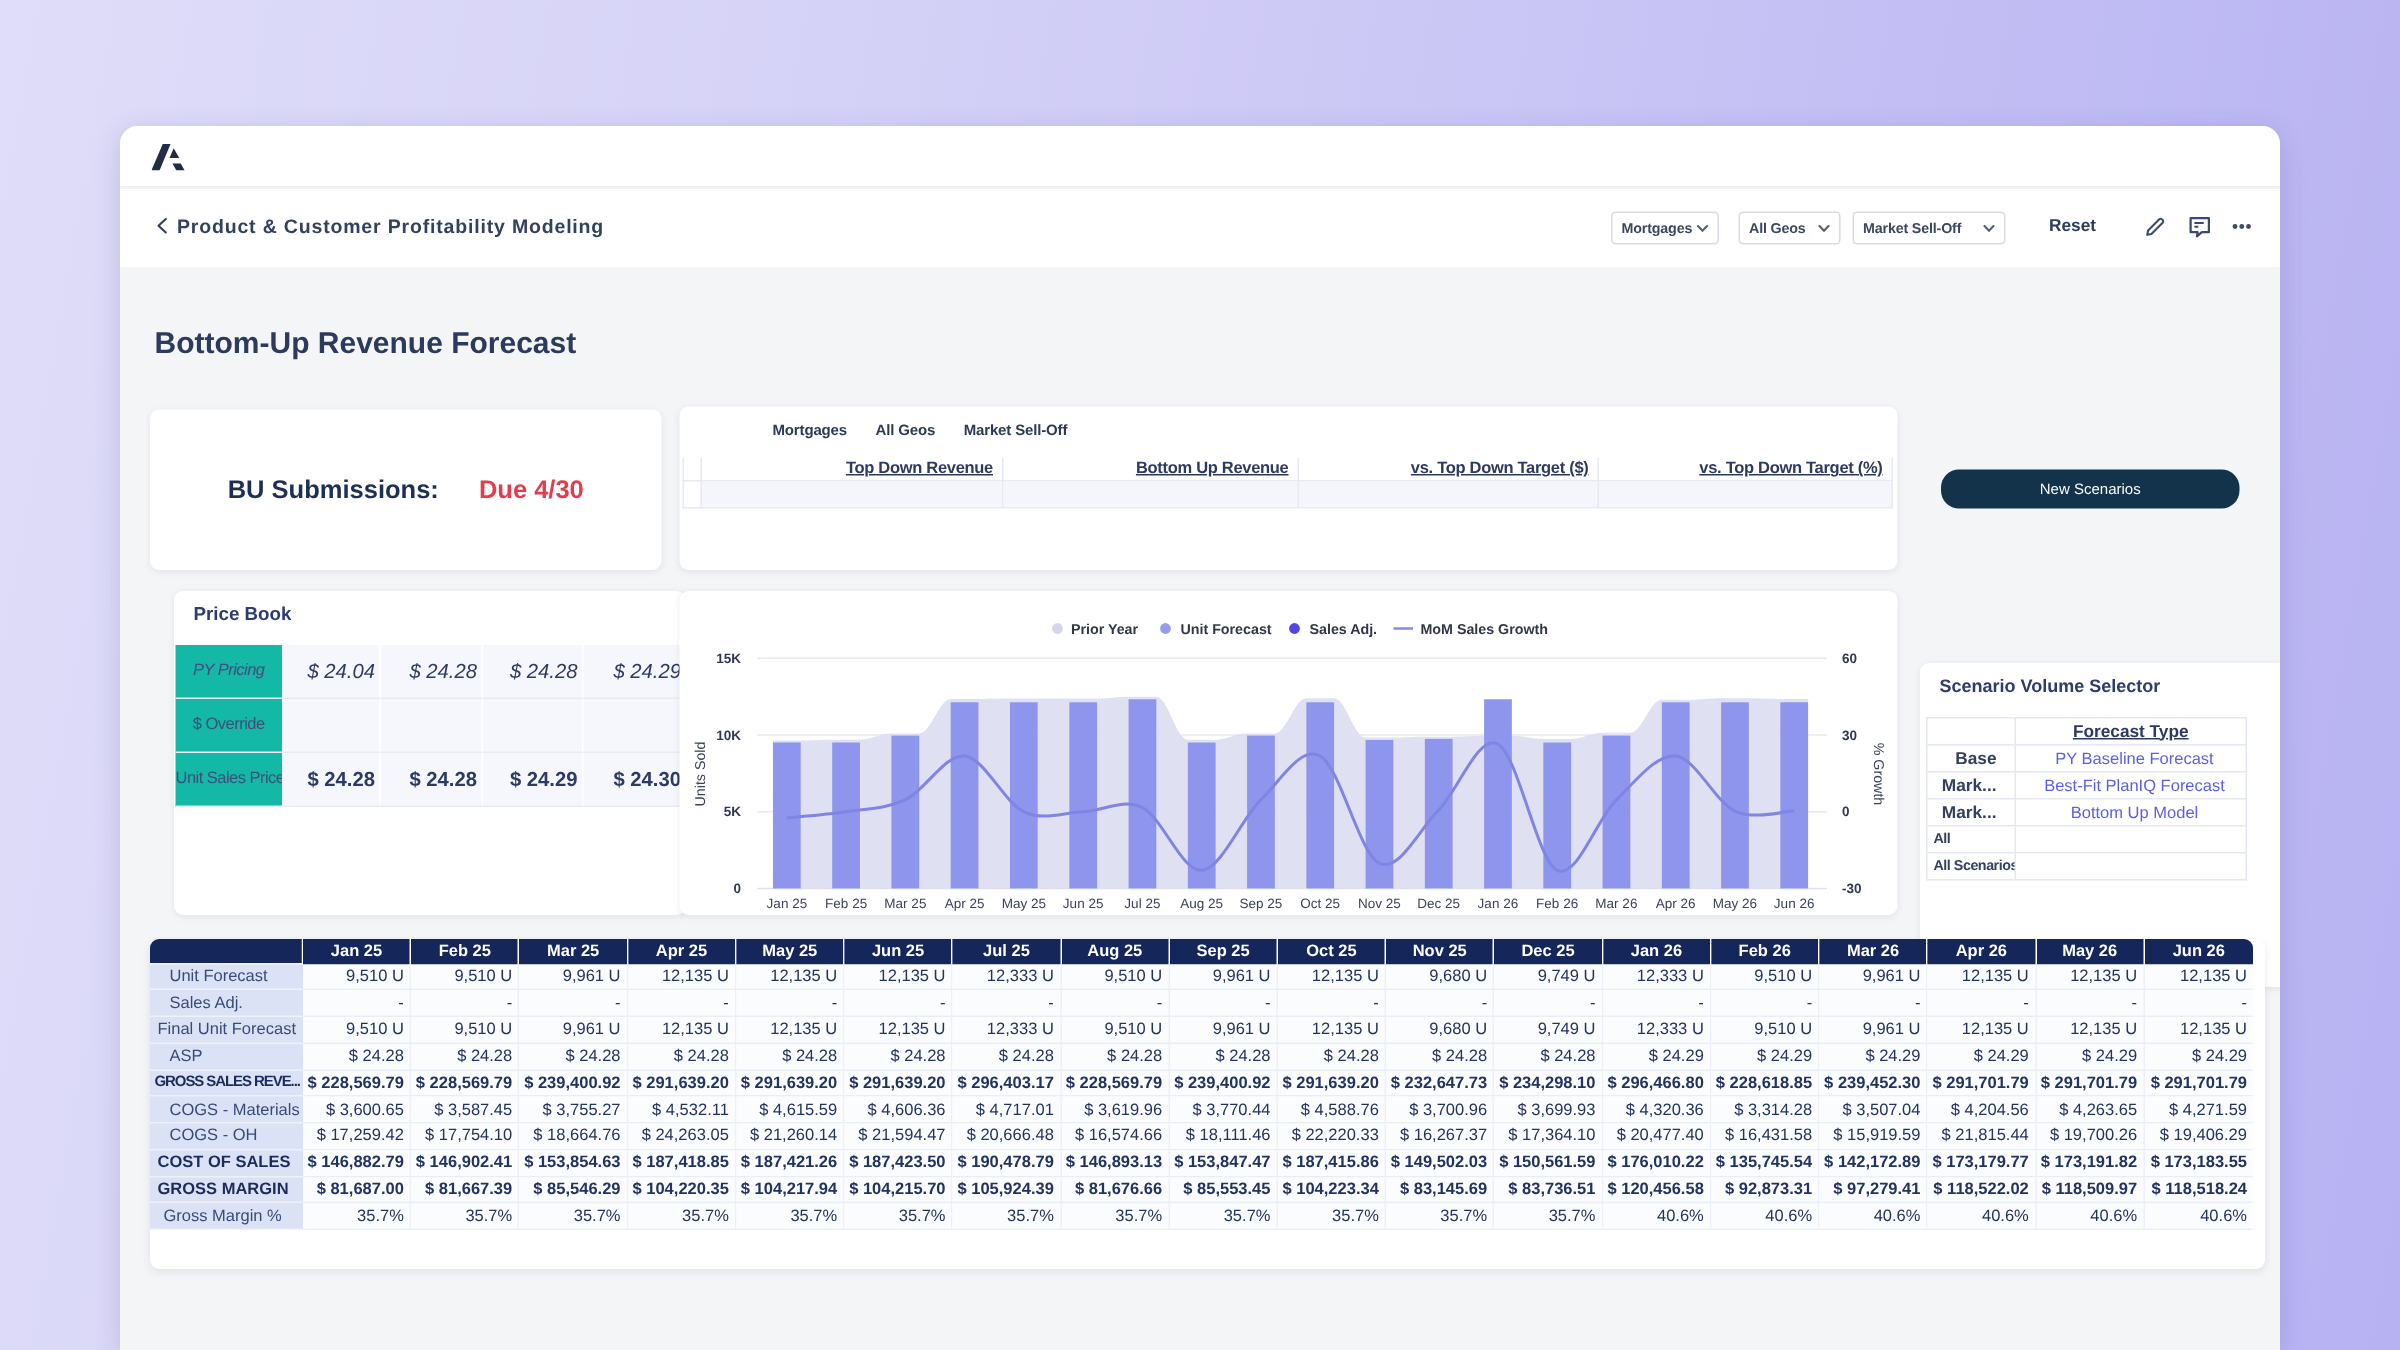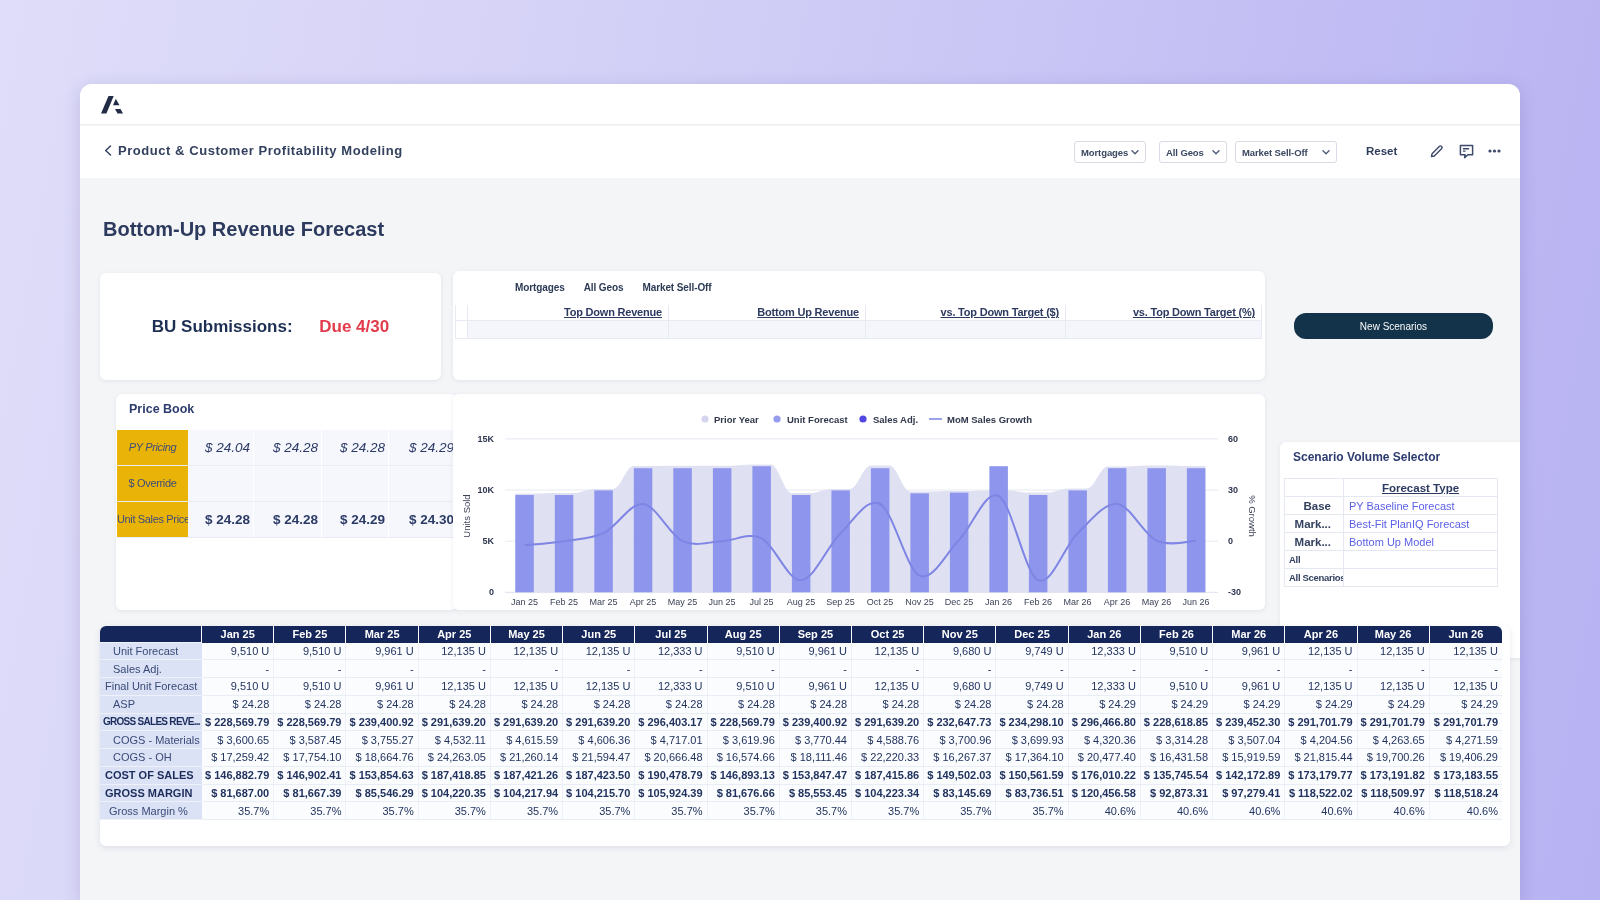--- a/index.html
+++ b/index.html
@@ -40,28 +40,28 @@
 .tttable .th td span { text-decoration:underline; }
 .tttable .td1 td { height:18px; background:#f4f6fc; }
 .tttable .td1 td.stub2 { background:#fff; }
 
 .pbtable { position:absolute; left:1px; top:36px; width:340px; border-collapse:separate; border-spacing:0; table-layout:fixed; }
 .pbtable td { font-size:13.5px; overflow:hidden; white-space:nowrap; }
 .pbtable .ph td { background:#1a2c5e; color:#fff; font-weight:bold; text-align:center; height:17.5px; border-right:1.5px solid #fff; font-size:12.5px; }
 .pbtable .ph td:last-child { border-right:none; }
 .pbtable .ph td.pl { background:#1a2c5e; }
 .pbtable .pr td { height:35.9px; border-bottom:1px solid #e8ebf4; }
-.pbtable td.pl { background:#eab308; text-align:center; color:#3f4e7a; font-size:11px; letter-spacing:-0.35px; }
+.pbtable td.pl { background:#14b8a6; text-align:center; color:#3f4e7a; font-size:11px; letter-spacing:-0.35px; }
 .pbtable td.pv { background:#f5f7fc; text-align:right; padding-right:3px; color:#2c3a66; border-right:1.5px solid #fff; }
 .pbtable td.pv:last-child { border-right:none; }
 .pbtable .it { font-style:italic; }
 .pbtable .bv { font-weight:bold; color:#1d2e54; }
 
 .sctable { position:absolute; left:4px; top:36px; width:214px; border-collapse:collapse; table-layout:fixed; }
-.sctable td { height:18px; border:1px solid #e4e8f1; font-size:11.5px; overflow:hidden; white-space:nowrap; }
+.sctable td { height:18px; border:1px solid #e4e8f1; font-size:11.5px; overflow:hidden; white-space:nowrap;text-align:center; }
 .sctable .sft { text-align:center; font-weight:bold; color:#2d3a60; }
 .sctable .sft span { text-decoration:underline; }
 .sctable .sl { font-weight:bold; color:#33415f; }
 .sctable .slr { text-align:right; padding-right:12px; }
 .sctable .sll { text-align:left; padding-left:4px; font-size:9.5px; letter-spacing:-0.3px; }
 .sctable .sv { color:#5b5fe6; padding-left:5px; font-size:11px; }
 
 .btcard { position:absolute; left:20px; top:542px; width:1410px; height:220px; background:#fff; border-radius:6px; box-shadow:0 2px 6px rgba(80,80,130,0.12); }
 .bigtable { position:absolute; left:0; top:0; width:1402px; border-collapse:separate; border-spacing:0; table-layout:fixed; }
 .bigtable td { font-size:11px; overflow:hidden; white-space:nowrap; }

